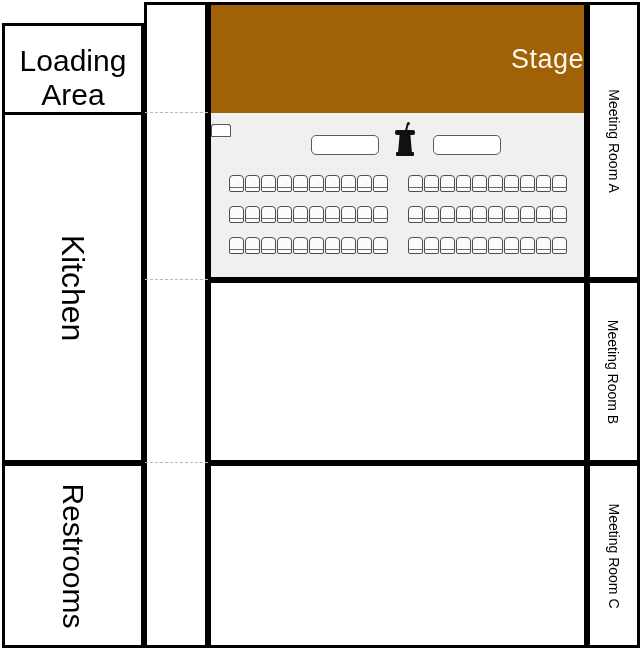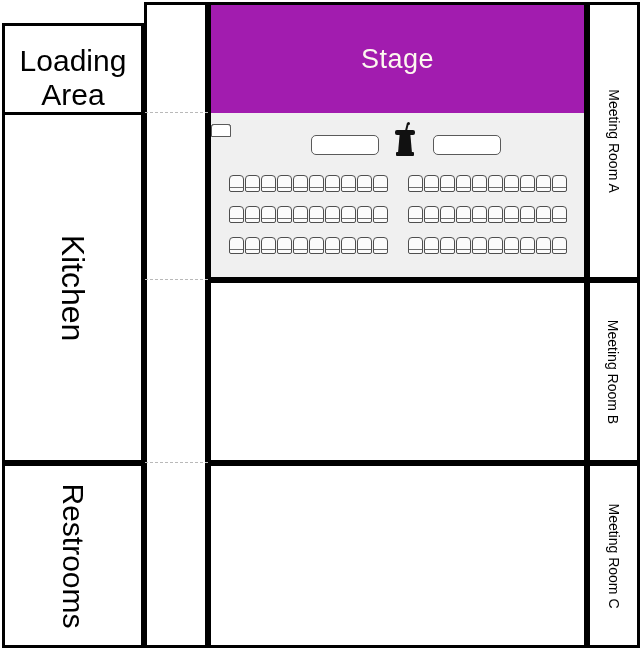--- a/index.html
+++ b/index.html
@@ -270,21 +270,21 @@
     <span class="room-label">Restrooms</span>
   </div>
 
   <div class="room corridor"></div>
   <div class="doorway d1"></div>
   <div class="doorway d2"></div>
   <div class="doorway d3"></div>
 
   <div class="hall">
 
-    <div class="stage" style="background: #a21caf;">
+    <div class="stage" style="background: #a16207; justify-content: flex-end;">
       <span class="stage-label">Stage</span>
     </div>
 
     <div class="seating" style="background: rgb(240, 240, 240);">
 
       <div class="head-table left"></div>
       <div class="table-chair tc1"></div>
       <div class="table-chair tc2"></div>
 
       <div class="podium">

